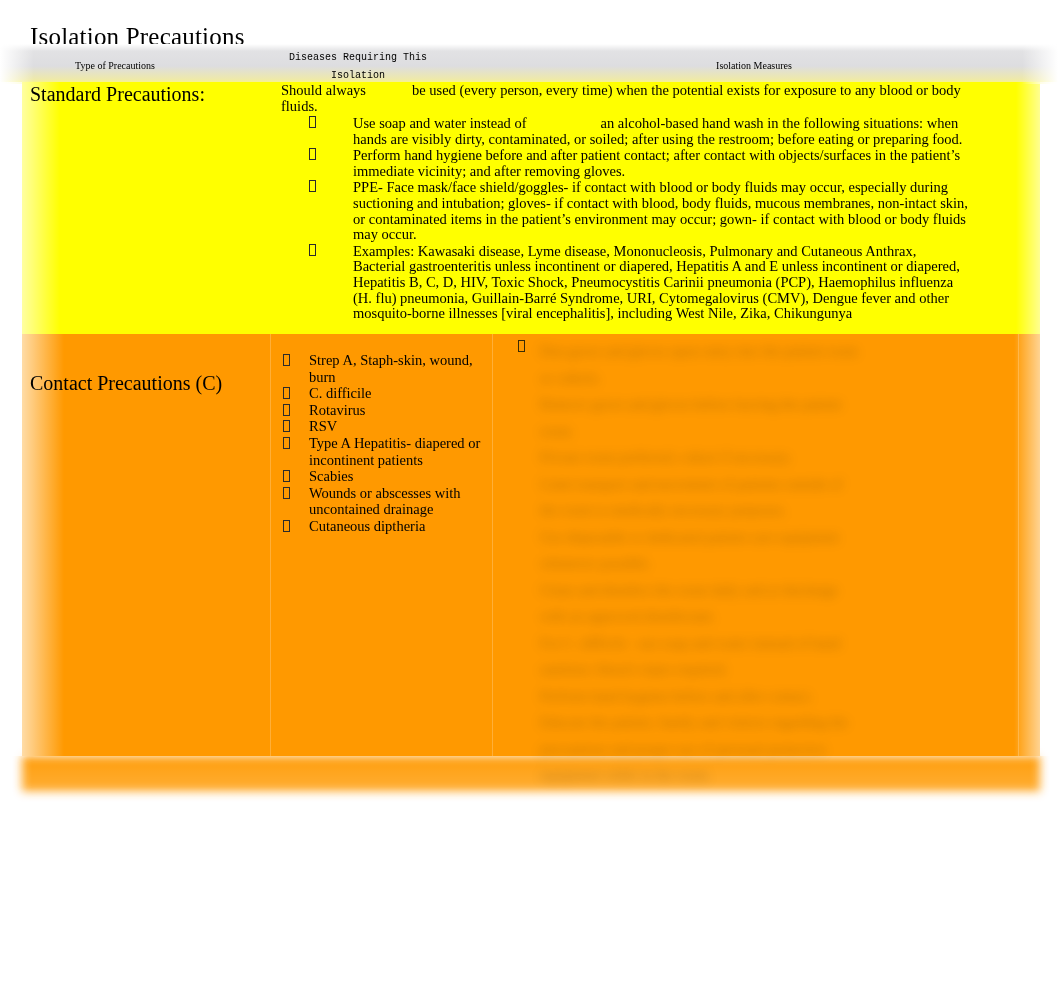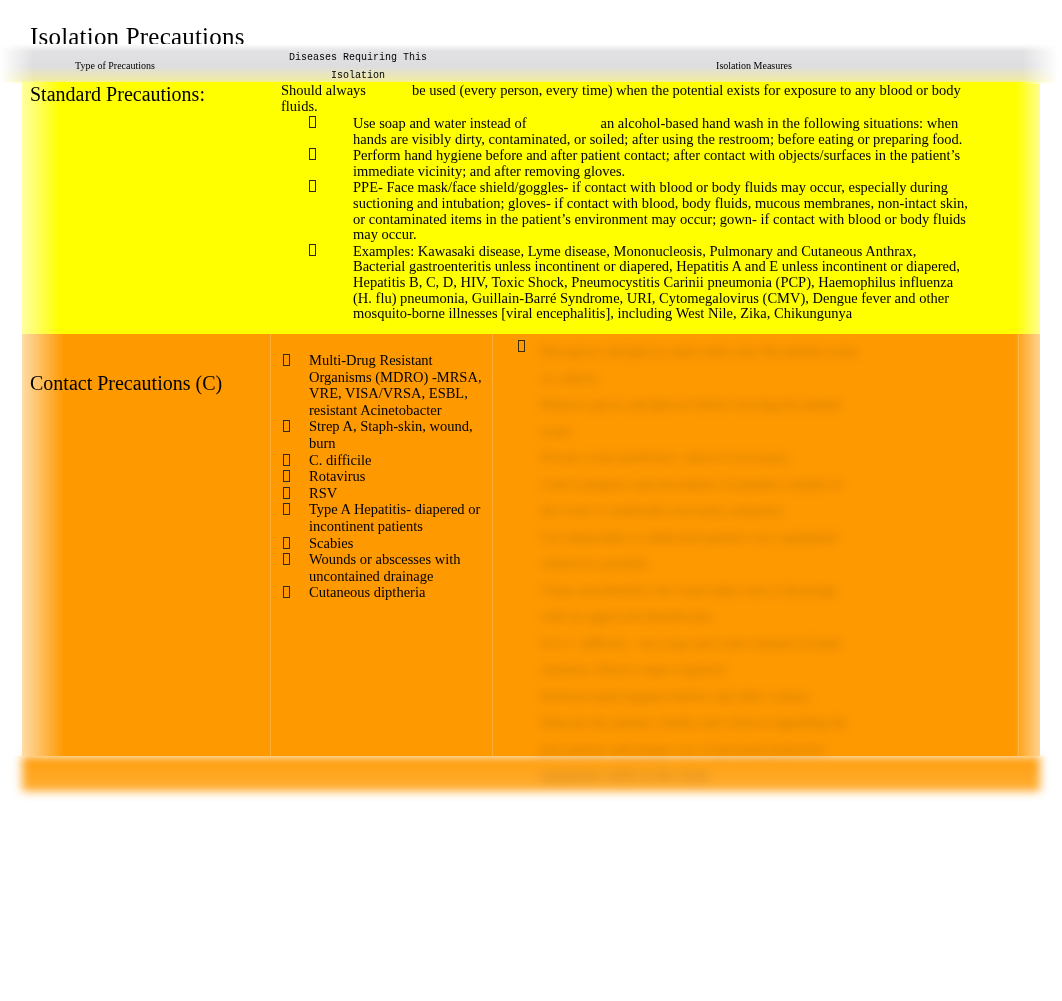--- a/index.html
+++ b/index.html
@@ -302,21 +302,20 @@
     <div class="col-divider" style="left:470px;"></div>
     <div class="col-divider" style="left:996px;"></div>
   </div>
   <div class="orange-tail"></div>
   <div class="orange-tail-mask"></div>
 
   <div class="row-label soft" id="label-contact">Contact Precautions (C)</div>
 
   <div class="disease-list soft">
     <ul>
-      <li><span class="tofu"></span><span>Multi-Drug Resistant Organisms (MDRO) -MRSA, VRE, VISA/VRSA, ESBL, resistant Acinetobacter</span></li>
       <li><span class="tofu"></span><span>Strep A, Staph-skin, wound, burn</span></li>
       <li><span class="tofu"></span><span>C. difficile</span></li>
       <li><span class="tofu"></span><span>Rotavirus</span></li>
       <li><span class="tofu"></span><span>RSV</span></li>
       <li><span class="tofu"></span><span>Type A Hepatitis- diapered or incontinent patients</span></li>
       <li><span class="tofu"></span><span>Scabies</span></li>
       <li><span class="tofu"></span><span>Wounds or abscesses with uncontained drainage</span></li>
       <li><span class="tofu"></span><span>Cutaneous diptheria</span></li>
     </ul>
   </div>

